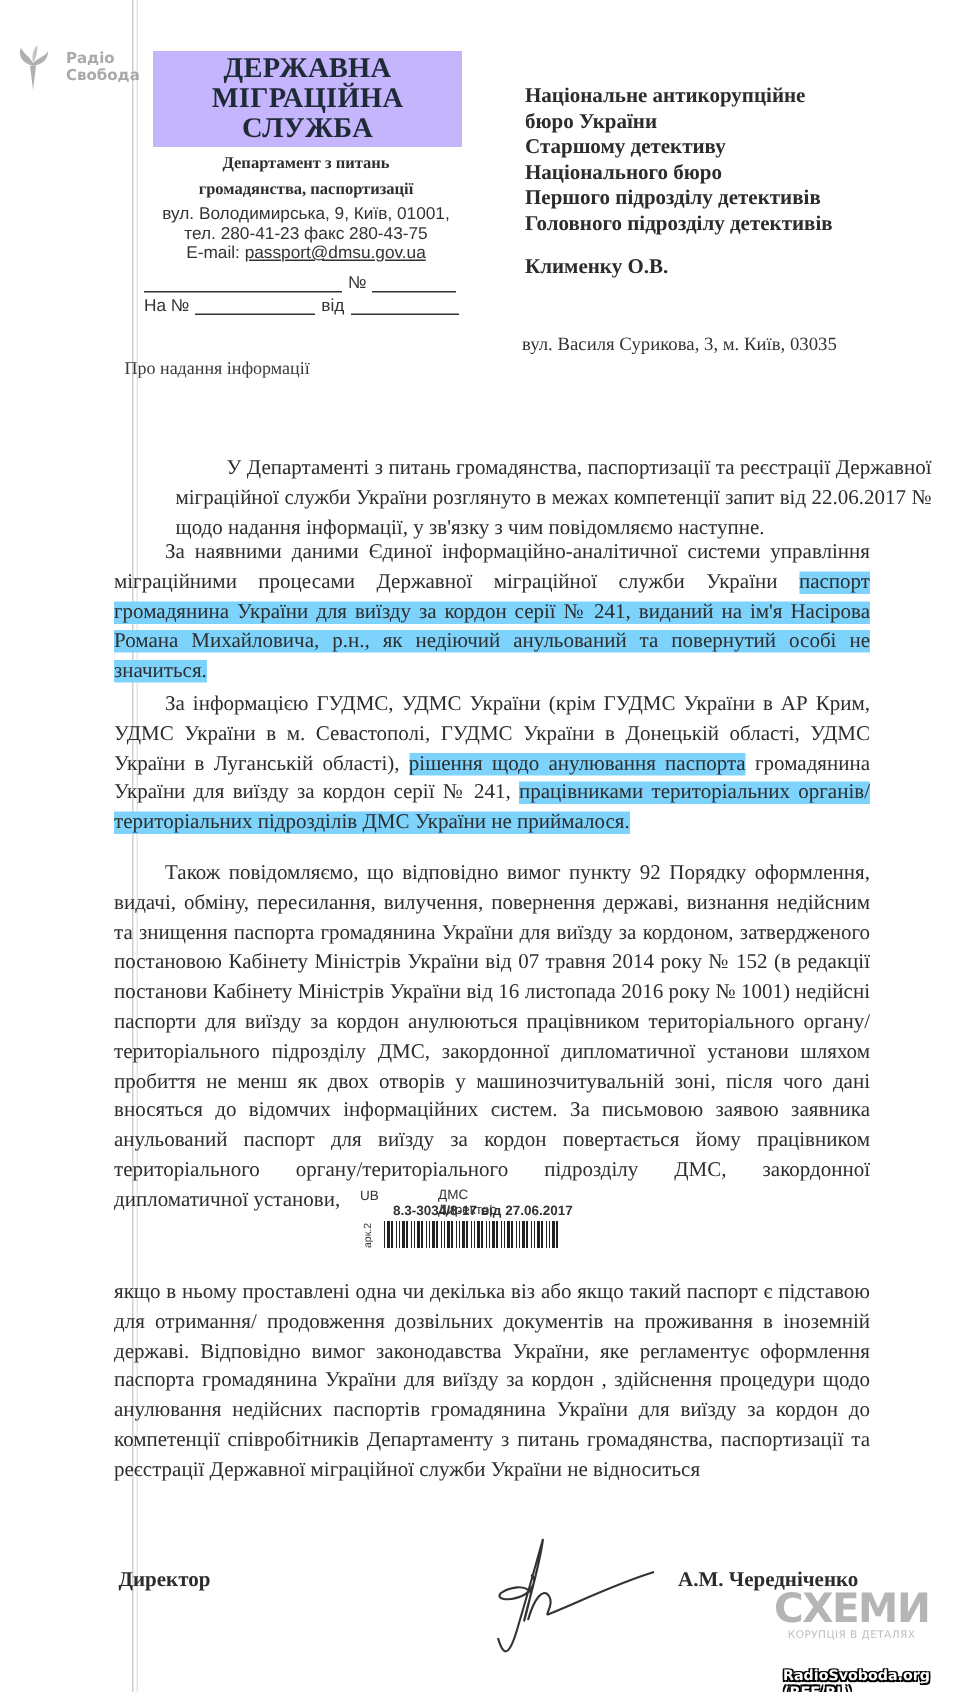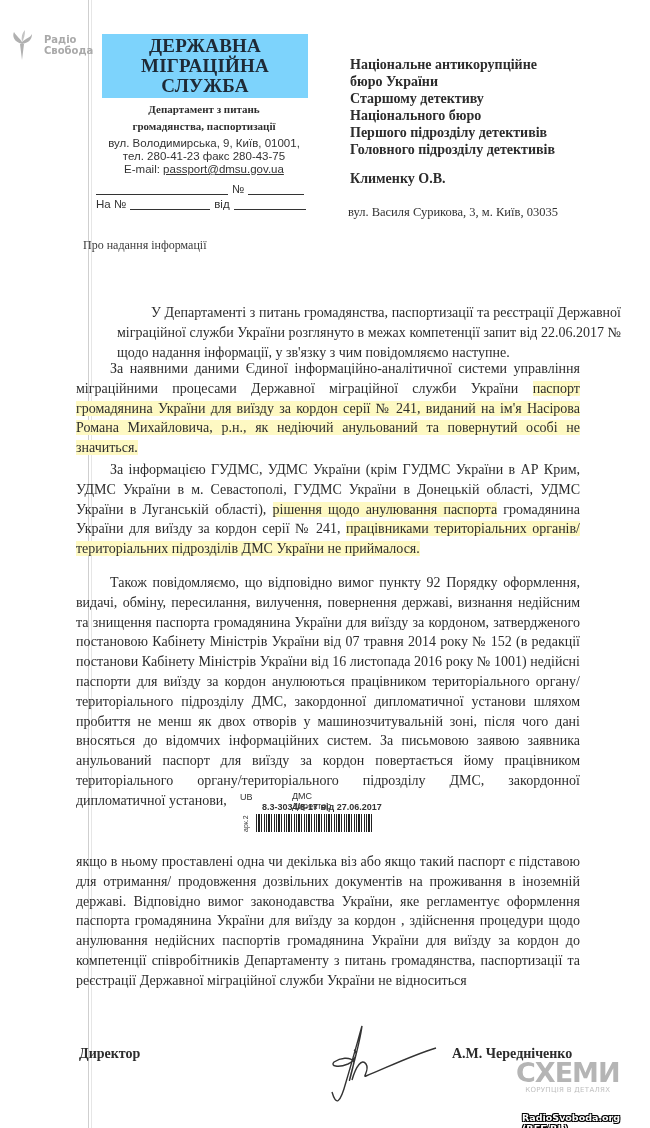--- a/index.html
+++ b/index.html
@@ -9,38 +9,38 @@
     .scan-line { position: absolute; left: 88px; top: 0; width: 1px; height: 1128px; background: #cfcfcf; }
     .scan-line2 { position: absolute; left: 91px; top: 0; width: 1px; height: 1128px; background: #e6e6e6; }
 
     
     .rs-logo { position: absolute; left: 10px; top: 30px; display: flex; align-items: center; gap: 10px; }
     .rs-logo svg { width: 24px; height: 30px; }
     .rs-logo .rs-text { font-family: "DejaVu Sans", sans-serif; font-size: 10px; line-height: 11px; color: #a9a9a9; font-weight: bold; }
 
     
     .left-header { position: absolute; left: 96px; top: 34px; width: 216px; text-align: center; }
-    .agency-title { background: #7dd3fc; font-weight: bold; font-size: 19px; line-height: 20px; color: #1e2a36; padding: 2px 0 2px 0; width: 206px; margin-left: 6px; letter-spacing: 0.2px; }
+    .agency-title { background: #c4b5fd; font-weight: bold; font-size: 19px; line-height: 20px; color: #1e2a36; padding: 2px 0 2px 0; width: 206px; margin-left: 6px; letter-spacing: 0.2px; }
     .dept-title { font-weight: bold; font-size: 11px; line-height: 17px; color: #2e2e2e; margin-top: 3px; }
     .dept-address { font-family: "Liberation Sans", sans-serif; font-size: 11.5px; line-height: 13px; color: #333; margin-top: 2px; }
     .dept-address .email { text-decoration: underline; }
     .reg-lines { font-family: "Liberation Sans", sans-serif; font-size: 11.5px; color: #333; margin-top: 4px; text-align: left; }
     .reg-row { display: flex; align-items: flex-end; gap: 4px; height: 15px; }
     .blank { border-bottom: 1px solid #333; display: inline-block; height: 11px; }
 
     
     .addressee { position: absolute; left: 350px; top: 56px; font-weight: bold; font-size: 14px; line-height: 17px; color: #2c2c2c; }
     .addressee-name { position: absolute; left: 350px; top: 171px; font-weight: bold; font-size: 14px; color: #2c2c2c; }
-    .addressee-addr { position: absolute; left: 348px; top: 205px; font-size: 12.5px; color: #333; }
+    .addressee-addr { position: absolute; left: 348px; top: 222px; font-size: 12.5px; color: #333; }
 
     .subject { position: absolute; left: 83px; top: 238px; font-size: 12px; color: #3a3a3a; }
 
     .body-text { position: absolute; left: 76px; width: 504px; font-size: 14px; line-height: 19.8px; color: #2d2d2d; text-align: justify; }
     .body-text p { text-indent: 34px; }
-    .hl { background: #fef9c3; }
+    .hl { background: #7dd3fc; }
 
     #p1 { top: 303px; margin-left: 41px; }
     #p2 { top: 359px; }
     #p3 { top: 460px; }
     #p4 { top: 573px; }
     #p5 { top: 852px; }
 
     
     .stamp { position: absolute; left: 240px; top: 792px; font-family: "Liberation Sans", sans-serif; color: #333; }
     .stamp .ub { position: absolute; left: 0; top: 0; font-size: 9px; }

